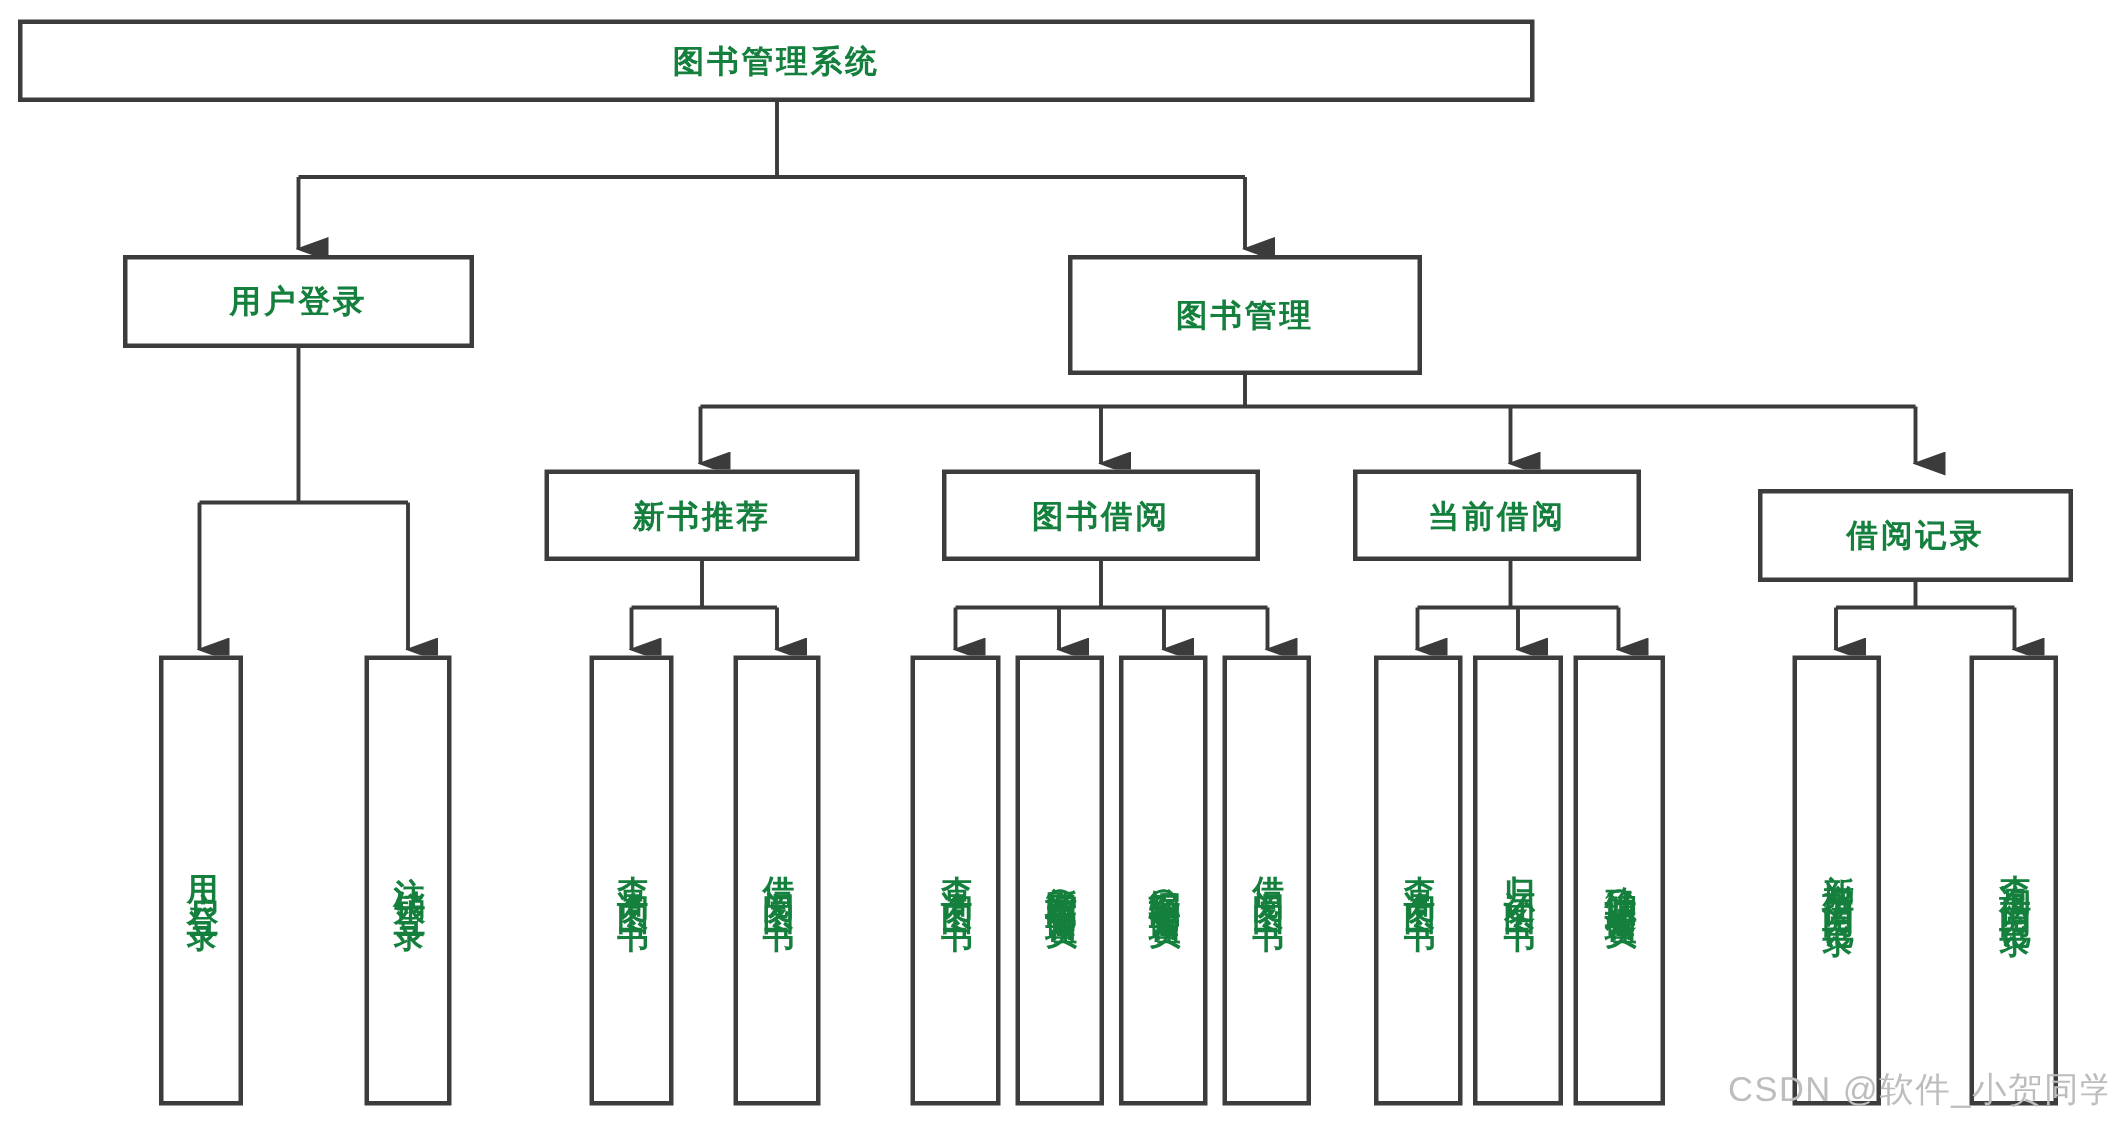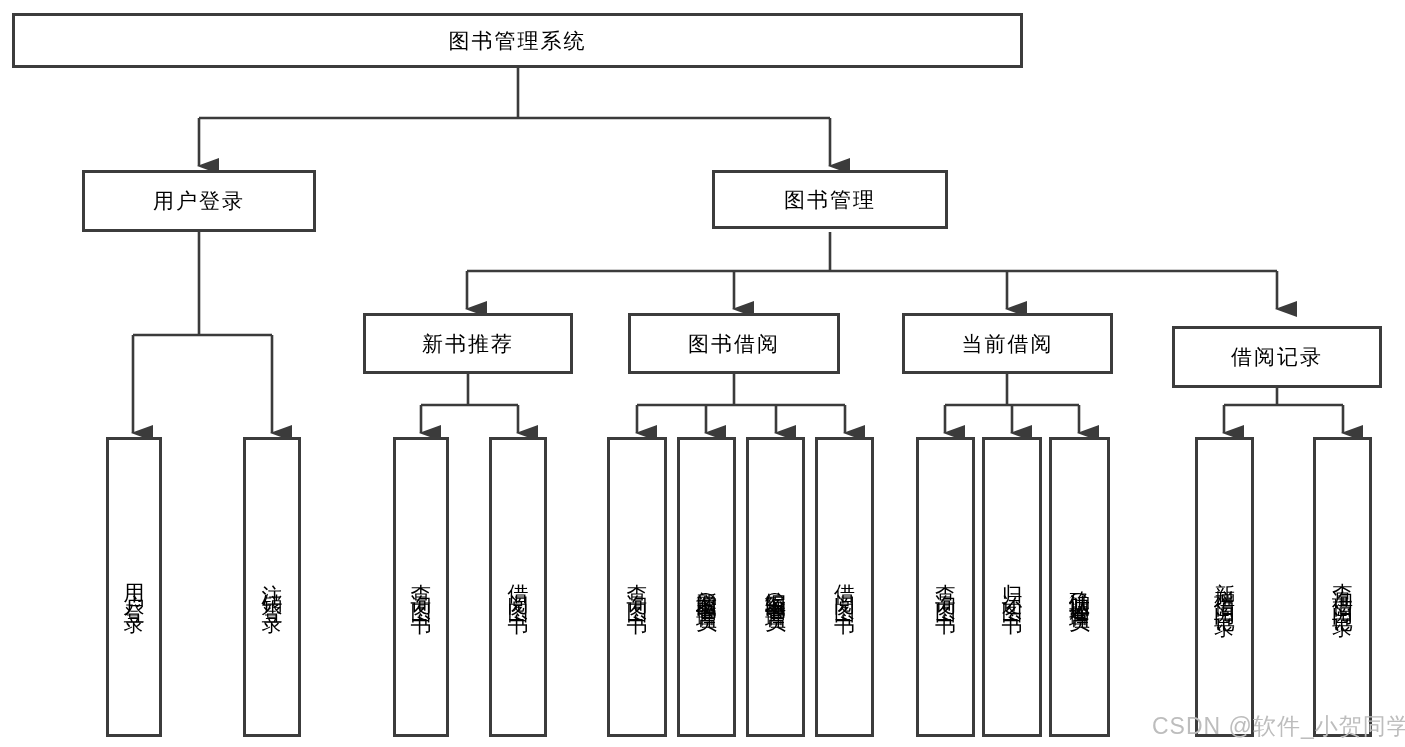--- a/index.html
+++ b/index.html
@@ -25,25 +25,26 @@
   .conn {
     stroke: #3b3b3b;
     stroke-width: 2.6;
     fill: none;
   }
   .node {
     position: absolute;
     box-sizing: border-box;
     background: #ffffff;
     border: 3px solid #3c3c3c;
-    color: #000000;
+    color: #15803d;
     display: flex;
     align-items: center;
     justify-content: center;
     text-align: center;
+    font-weight: bold;
   }
   .node.h {
     font-size: 21px;
     letter-spacing: 2px;
   }
   .node.v {
     writing-mode: vertical-rl;
     font-size: 21px;
     top: 437px;
     height: 300px;
@@ -110,25 +111,25 @@
 
     <line class="conn" x1="1277" y1="374" x2="1277" y2="405"></line>
     <line class="conn" x1="1224" y1="405" x2="1343" y2="405"></line>
     <line class="conn" x1="1224" y1="405" x2="1224" y2="433" marker-end="url(#arrow)"></line>
     <line class="conn" x1="1343" y1="405" x2="1343" y2="433" marker-end="url(#arrow)"></line>
   </svg>
 
   <div class="node h" style="left:12px; top:13px; width:1011px; height:55px;">图书管理系统</div>
 
   <div class="node h" style="left:82px; top:170px; width:234px; height:62px;">用户登录</div>
-  <div class="node h" style="left:712px; top:170px; width:236px; height:59px;">图书管理</div>
+  <div class="node h" style="left:712px; top:170px; width:236px; height:80px;">图书管理</div>
 
   <div class="node h" style="left:363px; top:313px; width:210px; height:61px;">新书推荐</div>
   <div class="node h" style="left:628px; top:313px; width:212px; height:61px;">图书借阅</div>
-  <div class="node h" style="left:902px; top:313px; width:211px; height:61px;">当前借阅</div>
+  <div class="node h" style="left:902px; top:313px; width:192px; height:61px;">当前借阅</div>
   <div class="node h" style="left:1172px; top:314px; width:210px; height:62px;margin-top:12px;">借阅记录</div>
 
   <div class="node v v4" style="left:106px; width:56px;">用户登录</div>
   <div class="node v v4" style="left:243px; width:58px;">注销登录</div>
 
   <div class="node v v4" style="left:393px; width:56px;">查询图书</div>
   <div class="node v v4" style="left:489px; width:58px;">借阅图书</div>
 
   <div class="node v v4" style="left:607px; width:60px;">查询图书</div>
   <div class="node v v8" style="left:677px; width:59px;">新增图书（管理员）</div>

